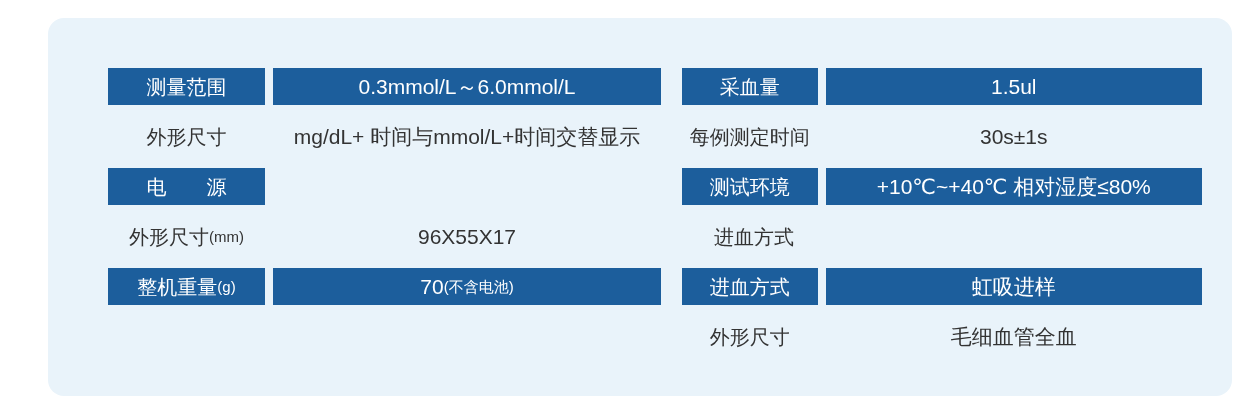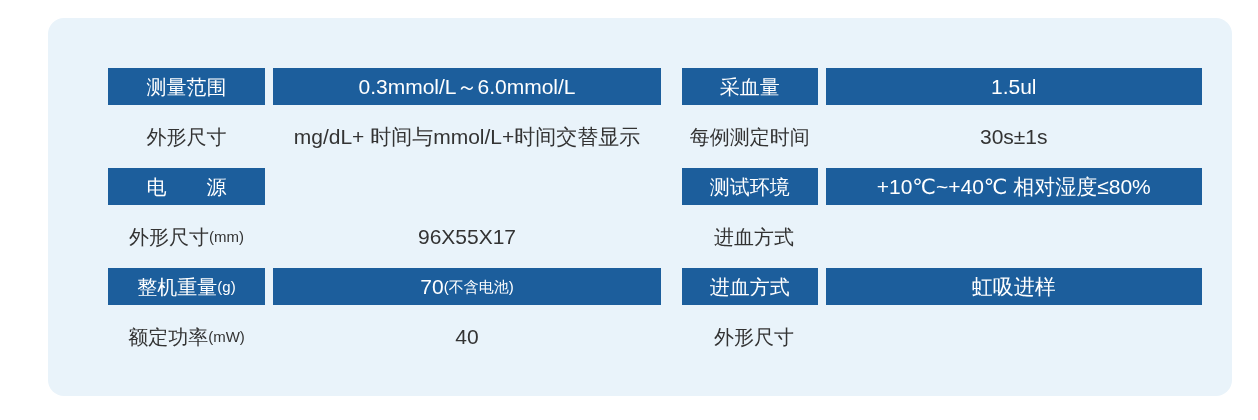--- a/index.html
+++ b/index.html
@@ -127,30 +127,20 @@
       <div class="spec-row highlight">
         <div class="cell cell-label">
           <span class="txt">整机重量</span>
             <span class="suffix">(g)</span>
         </div>
         <div class="cell cell-value">
           <span class="txt">70</span>
             <span class="suffix">(不含电池)</span>
         </div>
       </div>
-      <div class="spec-row plain">
-        <div class="cell cell-label">
-          <span class="txt">额定功率</span>
-            <span class="suffix">(mW)</span>
-        </div>
-        <div class="cell cell-value">
-          <span class="txt">40</span>
-            <span class="suffix"></span>
-        </div>
-      </div>
     </div>
 
     <div class="spec-column right">
       <div class="spec-row highlight">
         <div class="cell cell-label">
           <span class="txt">采血量</span>
             <span class="suffix"></span>
         </div>
         <div class="cell cell-value">
           <span class="txt">1.5ul</span>
@@ -189,19 +179,23 @@
             <span class="suffix"></span>
         </div>
         <div class="cell cell-value">
           <span class="txt">虹吸进样</span>
             <span class="suffix"></span>
         </div>
       </div>
       <div class="spec-row plain">
         <div class="cell cell-label">
           <span class="txt">外形尺寸</span>
+            <span class="suffix"></span>
+        </div>
+        <div class="cell cell-value">
+          <span class="txt">毛细血管全血</span>
             <span class="suffix"></span>
         </div>
       </div>
     </div>
 
   </div>
 </div>
 
 </body></html>

